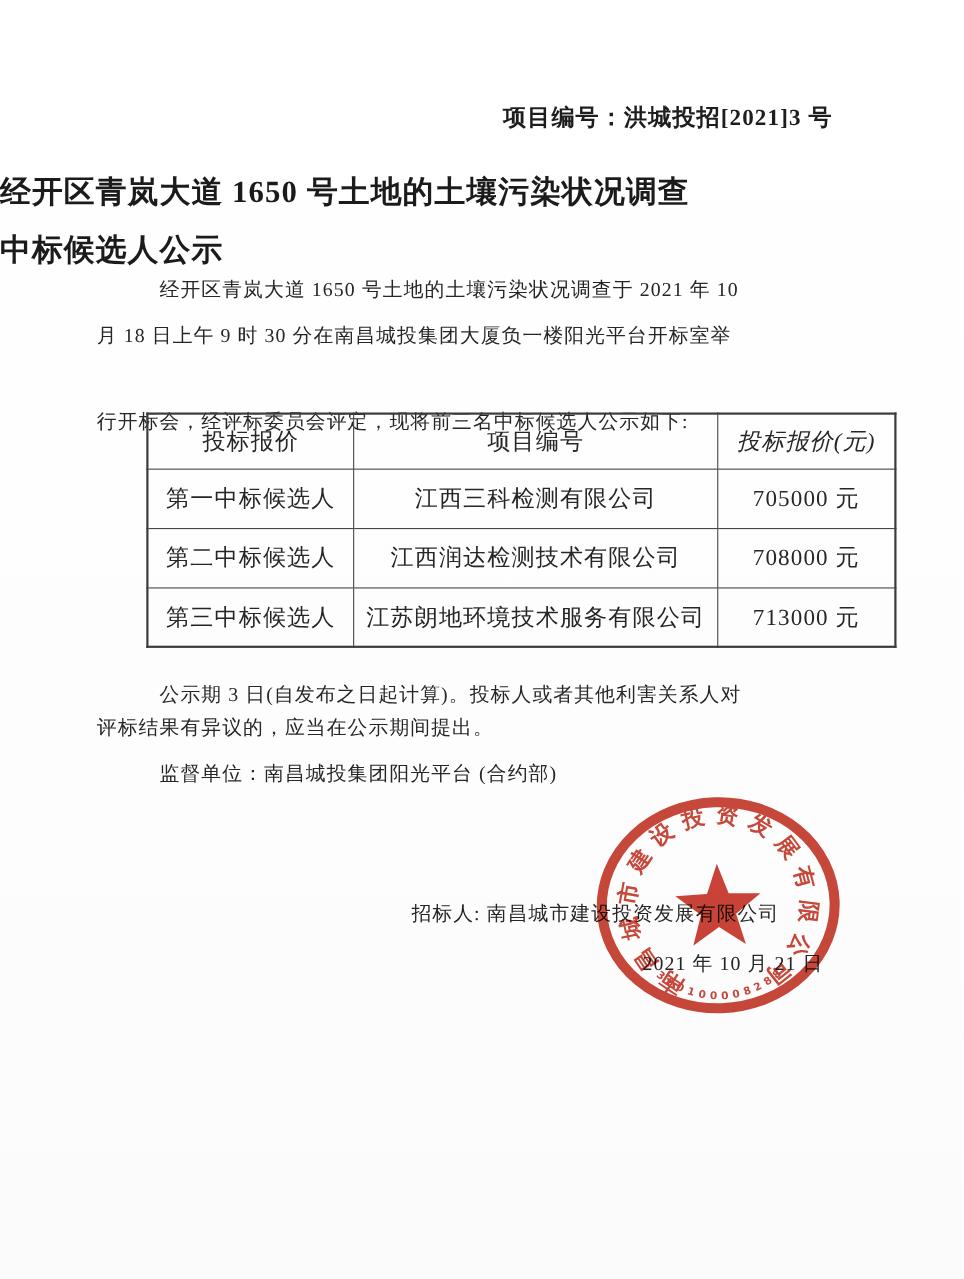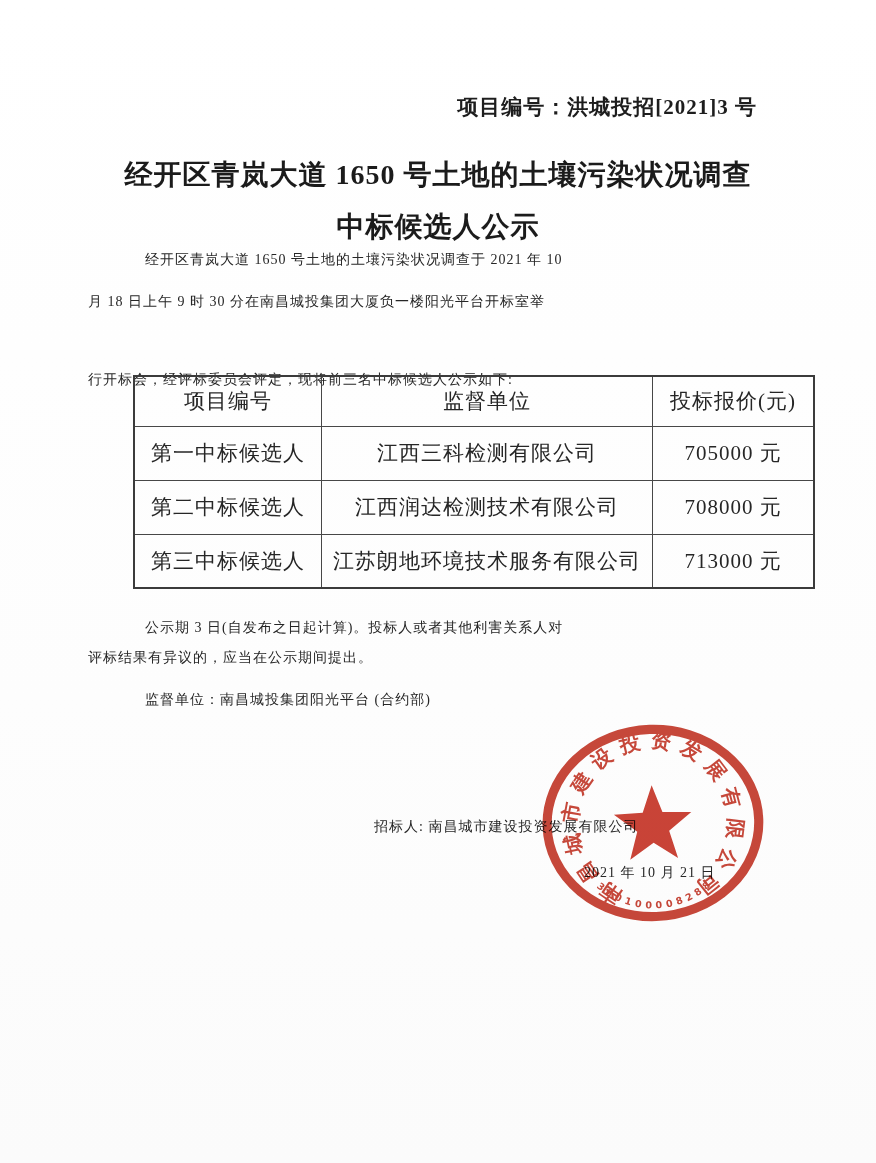--- a/index.html
+++ b/index.html
@@ -10,47 +10,47 @@
     font-family:"Liberation Serif","DejaVu Serif",serif;
     color:#242424;
     overflow:hidden;
   }
   .abs{position:absolute;white-space:nowrap;}
   .project-no{
     top:93px;right:119px;
     font-size:21px;font-weight:bold;letter-spacing:1px;color:#1d1d1d;
   }
   .title{
-    left:0;width:876px;text-align:center;
+    left:0;width:876px;
     font-size:28px;font-weight:bold;letter-spacing:1px;color:#1b1b1b;
   }
   .title1{top:156px;}
   .title2{top:208px;}
-  .bodyline{font-size:14px;letter-spacing:1px;color:#262626;}
+  .bodyline{font-size:18px;letter-spacing:1px;color:#262626;}
   .p1l1{top:251px;left:145px;}
   .p1l2{top:293px;left:88px;}
   .p1l3{top:335px;left:88px;margin-top:36px;}
   .bid-table{
     position:absolute;top:375px;left:133px;
     border-collapse:collapse;
     table-layout:fixed;width:652px;
     font-size:21px;color:#262626;
   }
   .bid-table th,.bid-table td{
     border:1.5px solid #474747;
     text-align:center;vertical-align:middle;
     font-weight:normal;letter-spacing:1px;
     padding:0 4px;overflow:hidden;
   }
   .bid-table{border:2px solid #3b3b3b;}
   .bid-table thead tr{height:50px;}
   .bid-table tbody tr{height:54px;}
   .col-rank{width:178px;}
   .col-name{width:322px;}
-  .col-price{width:152px;}
+  .col-price{width:152px;font-style:italic;}
   .p2l1{top:607px;left:145px;margin-top:12px;}
   .p2l2{top:649px;left:88px;}
   .supervisor{top:691px;left:145px;}
   .phone{top:736px;left:145px;}
   .bidder{top:818px;left:374px;}
   .dateline{top:864px;left:584px;}
   .seal{
     position:absolute;top:722px;left:538px;
     width:230px;height:206px;
     mix-blend-mode:multiply;opacity:0.93;
@@ -74,22 +74,22 @@
   <div class="abs title title1">经开区青岚大道 1650 号土地的土壤污染状况调查</div>
   <div class="abs title title2">中标候选人公示</div>
 
   <div class="abs bodyline p1l1">经开区青岚大道 1650 号土地的土壤污染状况调查于 2021 年 10</div>
   <div class="abs bodyline p1l2">月 18 日上午 9 时 30 分在南昌城投集团大厦负一楼阳光平台开标室举</div>
   <div class="abs bodyline p1l3">行开标会，经评标委员会评定，现将前三名中标候选人公示如下:</div>
 
   <table class="bid-table">
     <thead>
       <tr>
-        <th class="col-rank">项目编号</th>
-        <th class="col-name">监督单位</th>
+        <th class="col-rank">投标报价</th>
+        <th class="col-name">项目编号</th>
         <th class="col-price">投标报价(元)</th>
       </tr>
     </thead>
     <tbody>
       <tr>
         <td>第一中标候选人</td>
         <td>江西三科检测有限公司</td>
         <td>705000 元</td>
       </tr>
       <tr>

